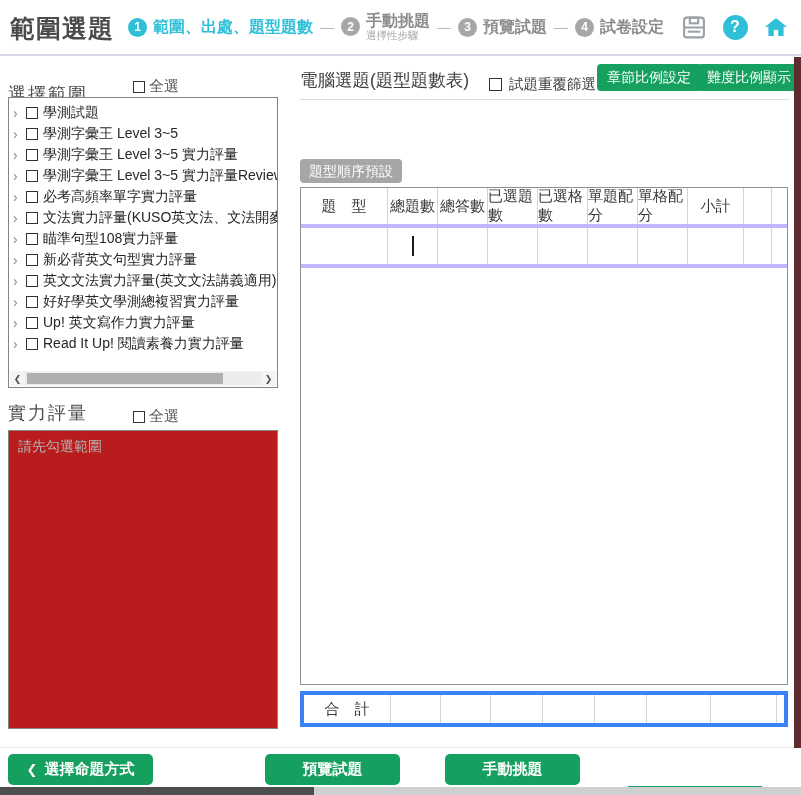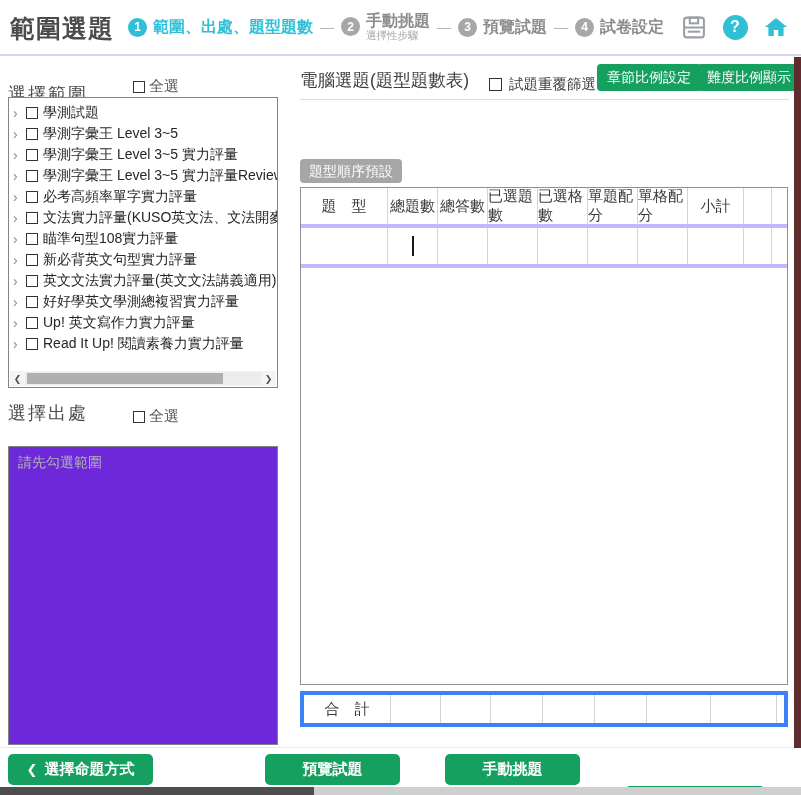--- a/index.html
+++ b/index.html
@@ -46,22 +46,22 @@
               white-space:nowrap; cursor:pointer; }
   .tree-arrow { width:13px; color:#8a8a8a; font-size:14px; line-height:1; flex:0 0 13px; }
   .tree-row .cb { margin-right:5px; }
   .tree-label { font-size:14px; color:#262626; }
   .h-scrollbar { position:absolute; left:1px; right:1px; bottom:1px; height:15px;
                  display:flex; align-items:center; background:#f4f4f4; }
   .sb-arrow { width:15px; text-align:center; font-size:9px; color:#4e4e4e; cursor:pointer; }
   .sb-track { flex:1; height:13px; background:#ececec; position:relative; }
   .sb-thumb { position:absolute; left:2px; top:1px; height:11px; width:83%;
               background:#b0b0b0; cursor:grab; }
-  .source-box { position:absolute; left:8px; top:446px; width:270px; height:299px;
-                border:1px solid #848484; background:#6d28d9; padding:7px 9px; }
+  .source-box { position:absolute; left:8px; top:430px; width:270px; height:299px;
+                border:1px solid #848484; background:#b91c1c; padding:7px 9px; }
   .placeholder-text { font-size:14px; color:#b3b3b3; }
 
   
   .rp-title { position:absolute; left:300px; top:68px; font-size:17.5px; color:#404040; }
   .dup-filter { position:absolute; left:489px; top:75px; display:flex;
                 align-items:center; gap:7px; font-size:14.5px; color:#3a3a3a; cursor:pointer; }
   .dup-filter .cb { width:13px; height:13px; flex-basis:13px; }
   .green-btn { position:absolute; top:64px; height:27px; background:#15a05f;
                color:#fff; border:none; border-radius:4px; font-size:14px;
                padding:0 10px; cursor:pointer;
@@ -231,21 +231,21 @@
 
   <div class="h-scrollbar">
     <span class="sb-arrow">❮</span>
     <div class="sb-track">
       <div class="sb-thumb"></div>
     </div>
     <span class="sb-arrow">❯</span>
   </div>
 </div>
 
-<div class="section-title" style="left:8px; top:401px;">選擇出處</div>
+<div class="section-title" style="left:8px; top:401px;">實力評量</div>
 <div class="selectall" style="left:133px; top:407px;">
   <span class="cb"></span>
   <span>全選</span>
 </div>
 <div class="source-box">
   <div class="placeholder-text">請先勾選範圍</div>
 </div>
 
 <div class="rp-title">電腦選題(題型題數表)</div>
 <div class="dup-filter">

